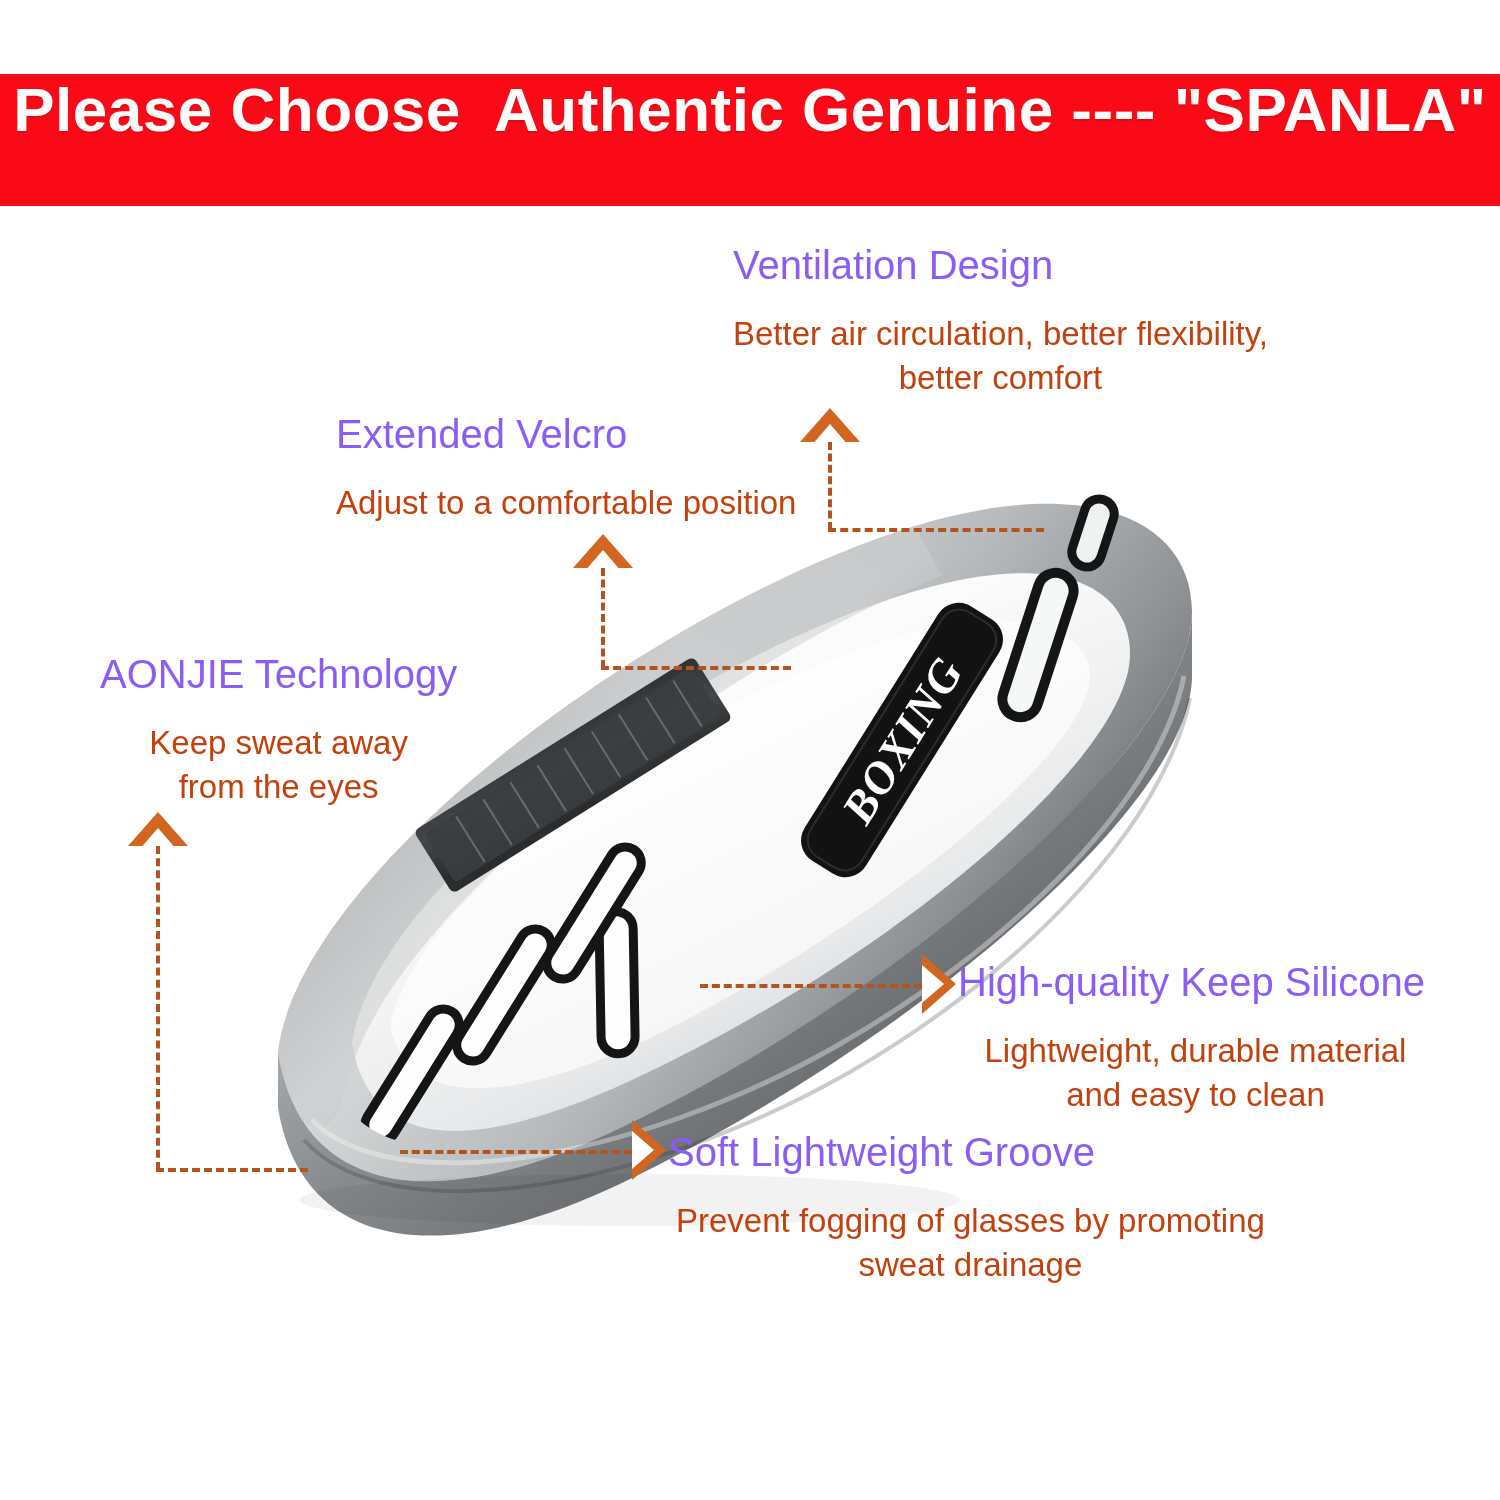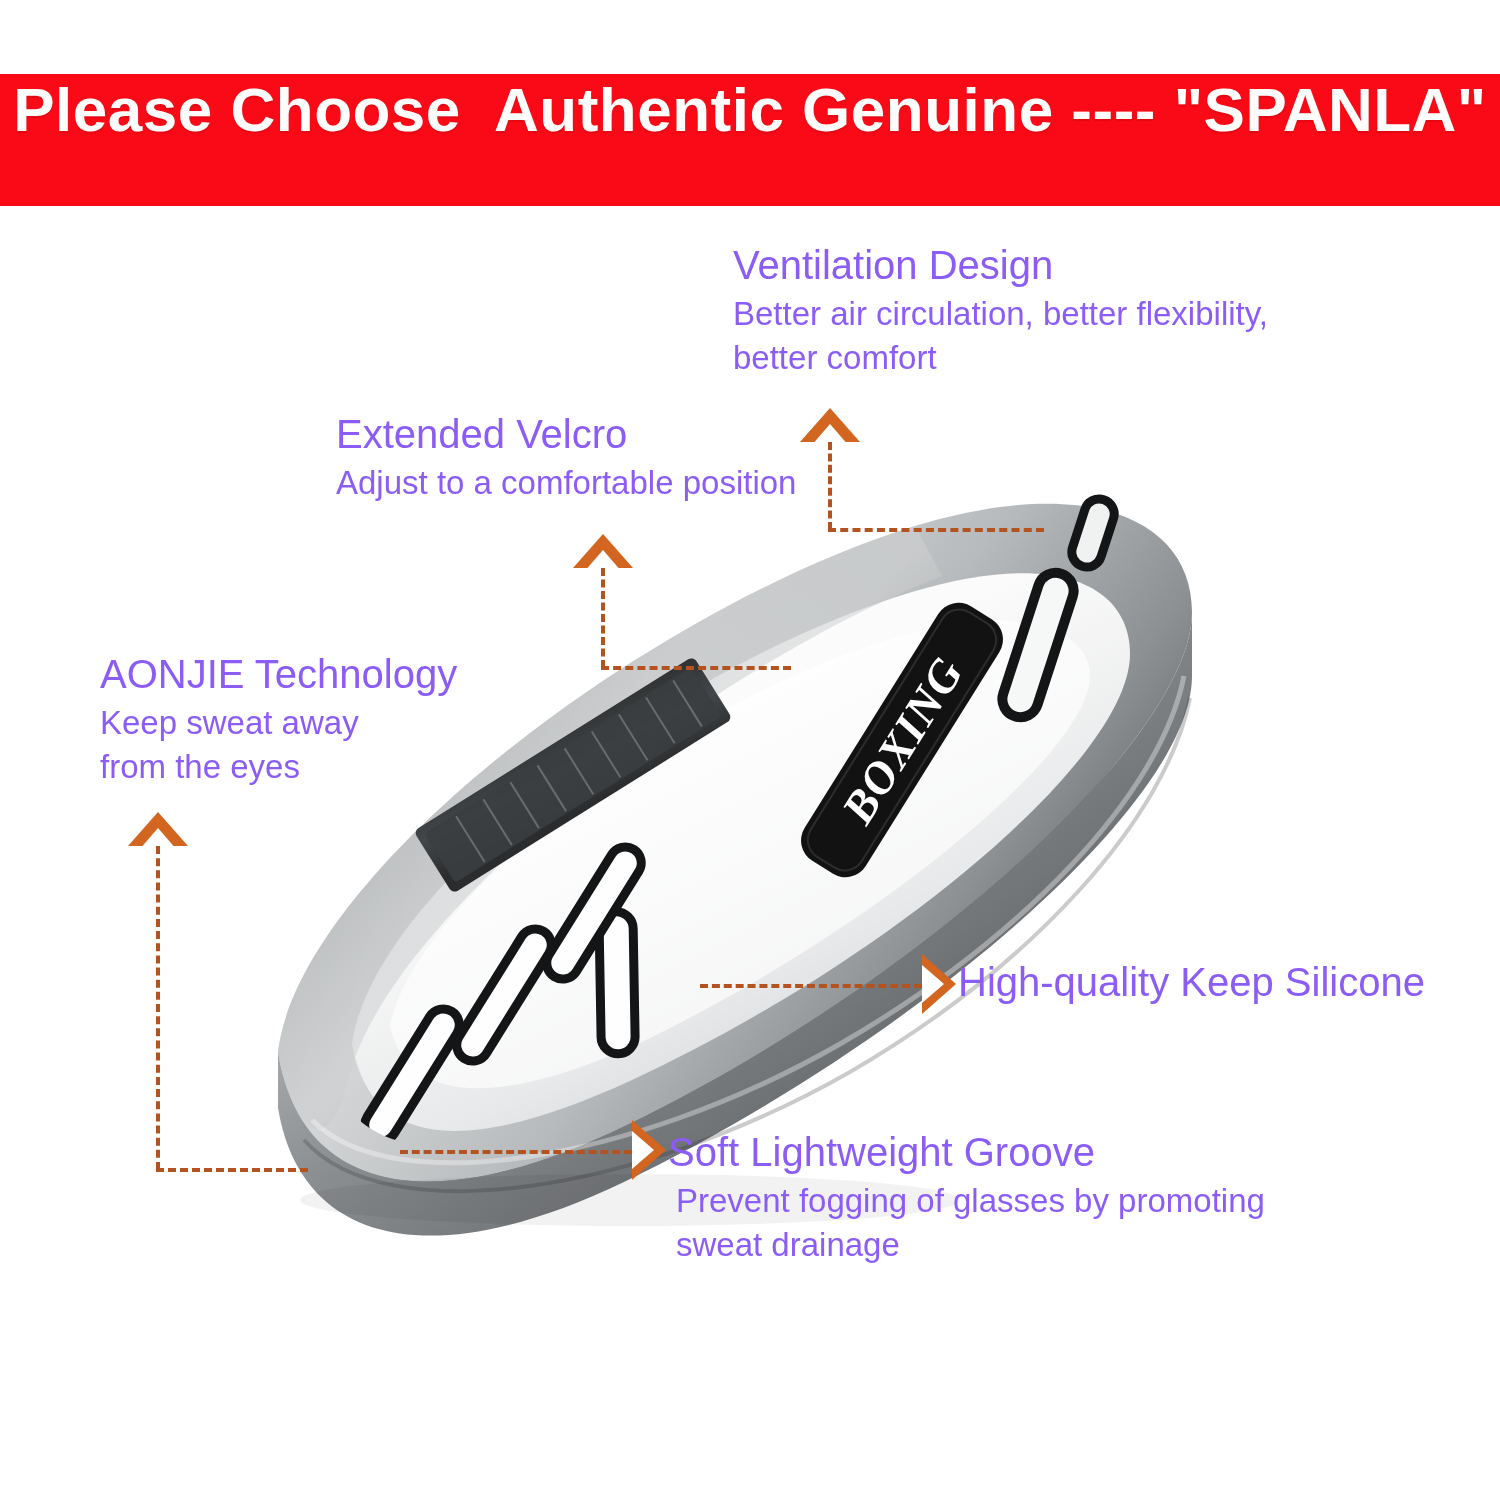--- a/index.html
+++ b/index.html
@@ -48,24 +48,25 @@
     font-size: 40px;
     font-weight: 400;
     color: #8b5cf6;
     white-space: nowrap;
     line-height: 1.12;
   }
   .callout .body {
     font-family: "Liberation Sans", sans-serif;
     font-size: 33px;
     font-weight: 400;
-    color: #8b5cf6;
+    color: #c2410c;
     line-height: 1.33;
-    margin-top: 4px;
+    margin-top: 24px;
     white-space: pre-line;
+    text-align: center;
   }
 
   #callout-ventilation { left: 733px; top: 243px; }
   #callout-velcro      { left: 336px; top: 412px; }
   #callout-aonjie      { left: 100px; top: 652px; }
   #callout-silicone    { left: 958px; top: 960px; }
   #callout-groove      { left: 668px; top: 1130px; }
   #callout-silicone .body,
   #callout-groove .body { margin-left: 8px; }
 
@@ -283,20 +284,22 @@
   </div>
 
   <div class="callout" id="callout-aonjie">
     <div class="head">AONJIE Technology</div>
     <div class="body">Keep sweat away
 from the eyes</div>
   </div>
 
   <div class="callout" id="callout-silicone">
     <div class="head">High-quality Keep Silicone</div>
+    <div class="body">Lightweight, durable material
+and easy to clean</div>
   </div>
 
   <div class="callout" id="callout-groove">
     <div class="head">Soft Lightweight Groove</div>
     <div class="body">Prevent fogging of glasses by promoting
 sweat drainage</div>
   </div>
 
 </div>
 

